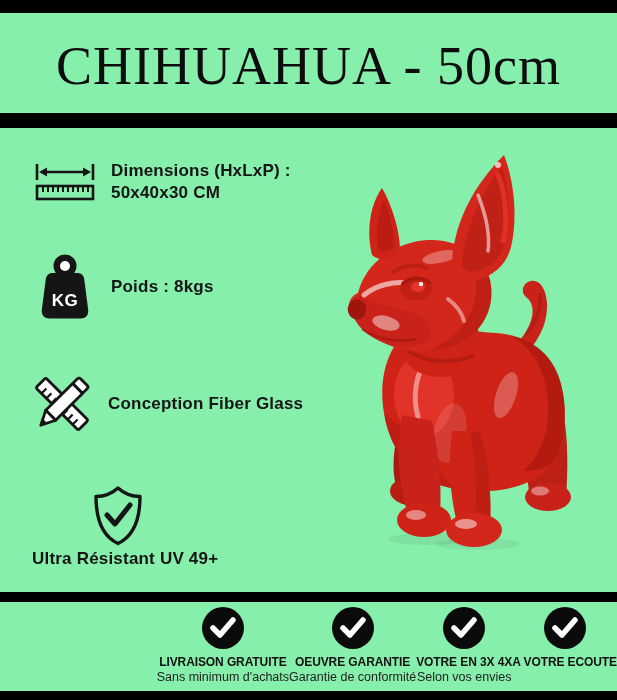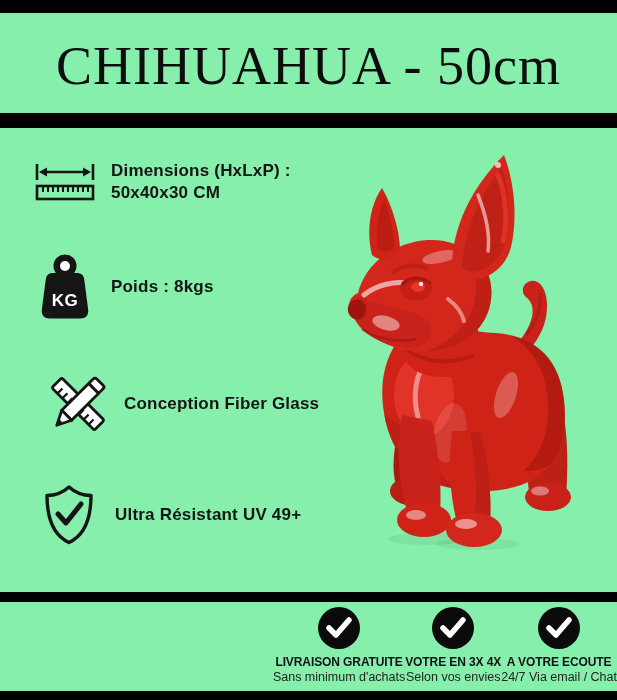--- a/index.html
+++ b/index.html
@@ -52,22 +52,22 @@
     margin-left: 14px;
     font-weight: bold;
     font-size: 17px;
     line-height: 1.3;
     letter-spacing: 0.2px;
     color: #151515;
     white-space: nowrap;
   }
   .row-dimensions { top: 160px; left: 33px; height: 44px; }
   .row-weight     { top: 254px; left: 33px; height: 66px; }
-  .row-material   { top: 372px; left: 46px; height: 64px; }
-  .row-uv         { top: 484px; left: 37px; height: 62px; }
+  .row-material   { top: 372px; left: 30px; height: 64px; }
+  .row-uv         { top: 484px; left: 18px; height: 62px; flex-direction: column; }
 
   .product-photo {
     position: absolute;
     top: 133px; left: 328px;
     width: 245px; height: 420px;
   }
 
   .footer {
     position: absolute;
     top: 602px; left: 0;
@@ -269,40 +269,49 @@
       <div class="check-wrap">
         <svg width="44" height="44" viewBox="0 0 44 44">
           <circle cx="22" cy="22" r="21" fill="#0b0b0b"></circle>
           <path d="M 12 22 L 19 29 L 32 14" fill="none" stroke="#ffffff" stroke-width="5.5" stroke-linecap="round" stroke-linejoin="round"></path>
         </svg>
       </div>
       <div class="benefit-title">LIVRAISON GRATUITE</div>
       <div class="benefit-subtitle">Sans minimum d'achats</div>
     </div>
 
+    <div class="benefit">
+      <div class="check-wrap">
+        <svg width="44" height="44" viewBox="0 0 44 44">
+          <circle cx="22" cy="22" r="21" fill="#0b0b0b"></circle>
+          <path d="M 12 22 L 19 29 L 32 14" fill="none" stroke="#ffffff" stroke-width="5.5" stroke-linecap="round" stroke-linejoin="round"></path>
+        </svg>
+      </div>
+      <div class="benefit-title">OEUVRE GARANTIE</div>
+      <div class="benefit-subtitle">Garantie de conformité</div>
+    </div>
 
     <div class="benefit">
       <div class="check-wrap">
         <svg width="44" height="44" viewBox="0 0 44 44">
           <circle cx="22" cy="22" r="21" fill="#0b0b0b"></circle>
           <path d="M 12 22 L 19 29 L 32 14" fill="none" stroke="#ffffff" stroke-width="5.5" stroke-linecap="round" stroke-linejoin="round"></path>
         </svg>
       </div>
       <div class="benefit-title">VOTRE EN 3X 4X</div>
       <div class="benefit-subtitle">Selon vos envies</div>
     </div>
 
     <div class="benefit">
       <div class="check-wrap">
         <svg width="44" height="44" viewBox="0 0 44 44">
           <circle cx="22" cy="22" r="21" fill="#0b0b0b"></circle>
           <path d="M 12 22 L 19 29 L 32 14" fill="none" stroke="#ffffff" stroke-width="5.5" stroke-linecap="round" stroke-linejoin="round"></path>
         </svg>
       </div>
       <div class="benefit-title">A VOTRE ECOUTE</div>
-      <div class="benefit-subtitle">24/7 Via email / Chat</div>
     </div>
 
   </div>
 
   <div class="bar bottom"></div>
 
 </div>
 
 </body></html>

